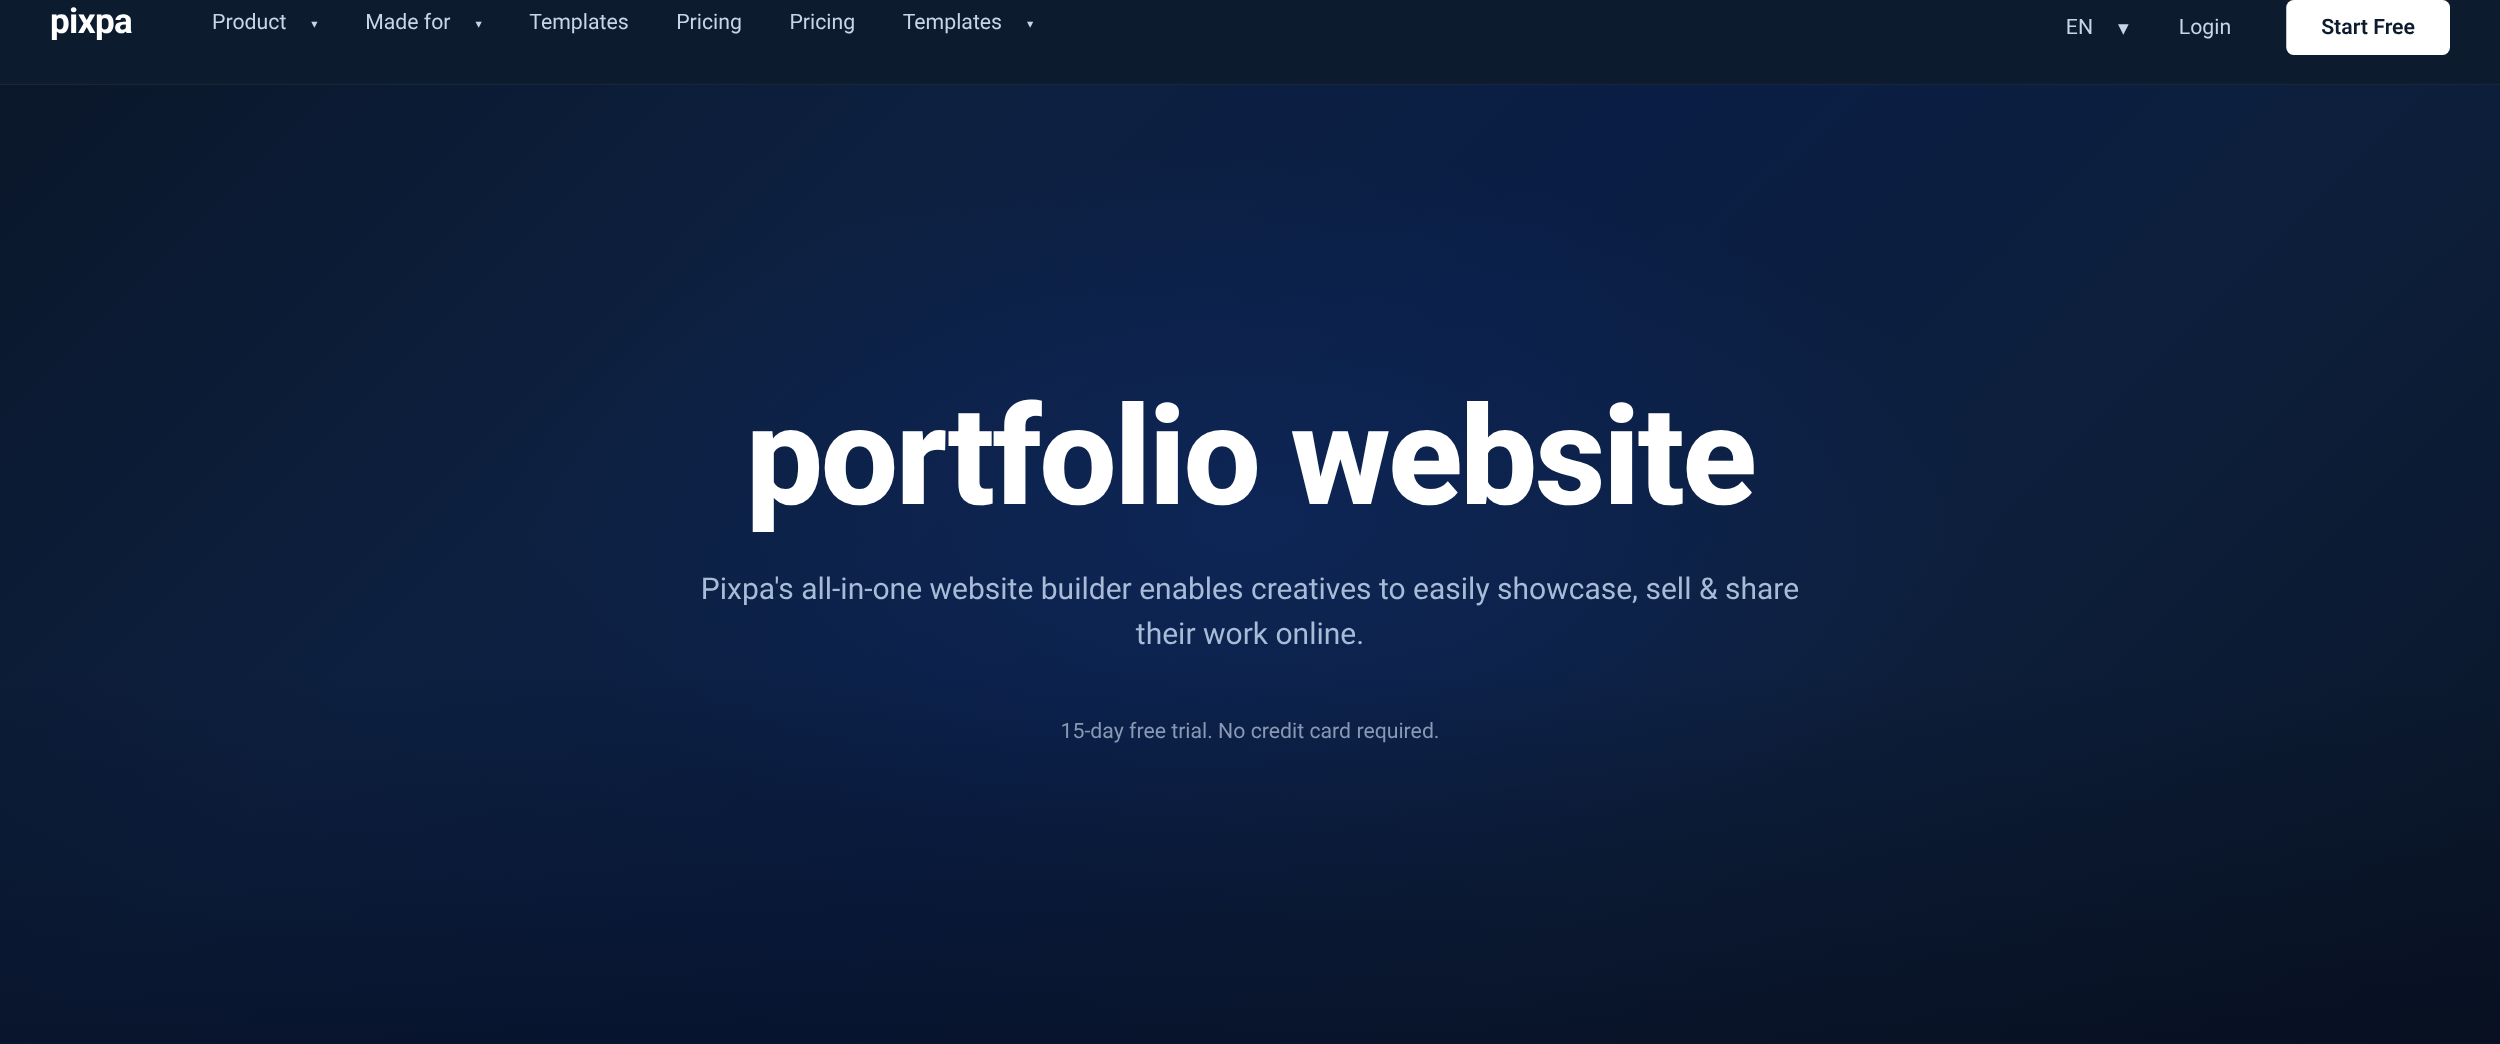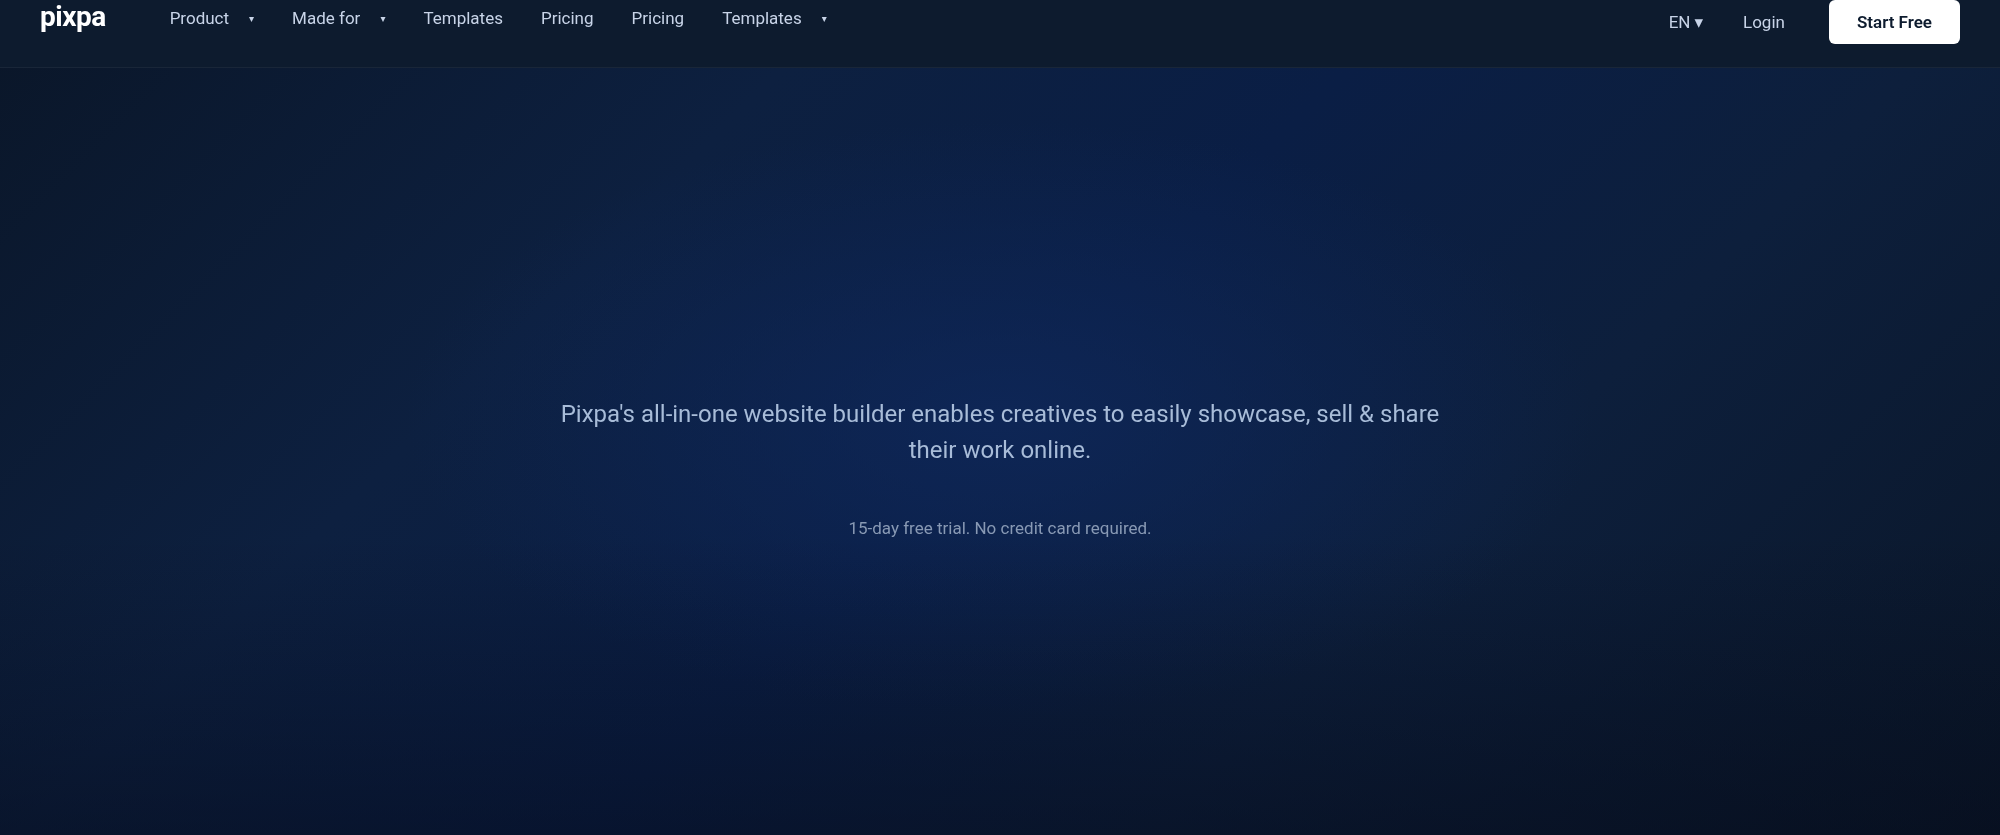--- a/index.html
+++ b/index.html
@@ -76,21 +76,21 @@
       gap: 8px;
     }
 
     .lang-selector {
       color: #c8d4e8;
       font-size: 17px;
       padding: 8px 12px;
       cursor: pointer;
       display: flex;
       align-items: center;
-      gap: 4px;
+      gap: 20px;
     }
 
     .login-btn {
       color: #c8d4e8;
       font-size: 17px;
       padding: 8px 20px;
       cursor: pointer;
       background: none;
       border: none;
       font-family: inherit;
@@ -260,17 +260,18 @@
       <span class="chevron">▾</span>
     </div>
     <button class="login-btn">Login</button>
     <button class="start-free-btn">Start Free</button>
   </div>
 </nav>
 
 <section class="hero">
   <div class="hero-content">
     <h1 class="hero-title">
+      <span class="line2">portfolio website</span>
     </h1>
     <p class="hero-subtitle">Pixpa's all-in-one website builder enables creatives to easily showcase, sell &amp; share their work online.</p>
     <span class="trial-text">15-day free trial. No credit card required.</span>
   </div>
 </section>
 
 </body></html>

